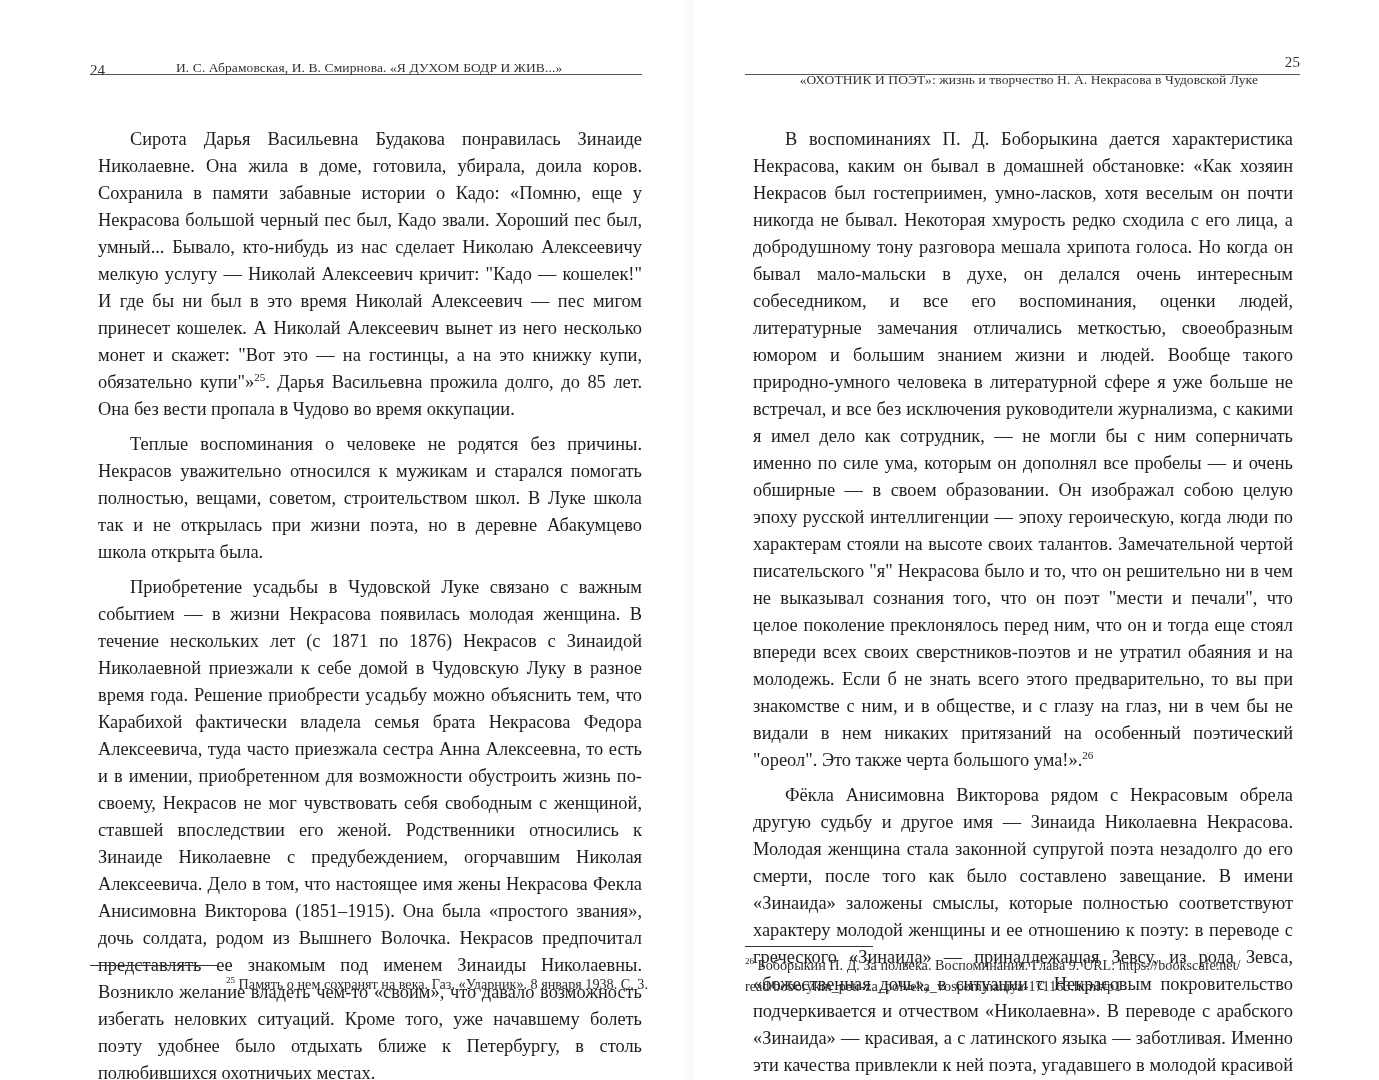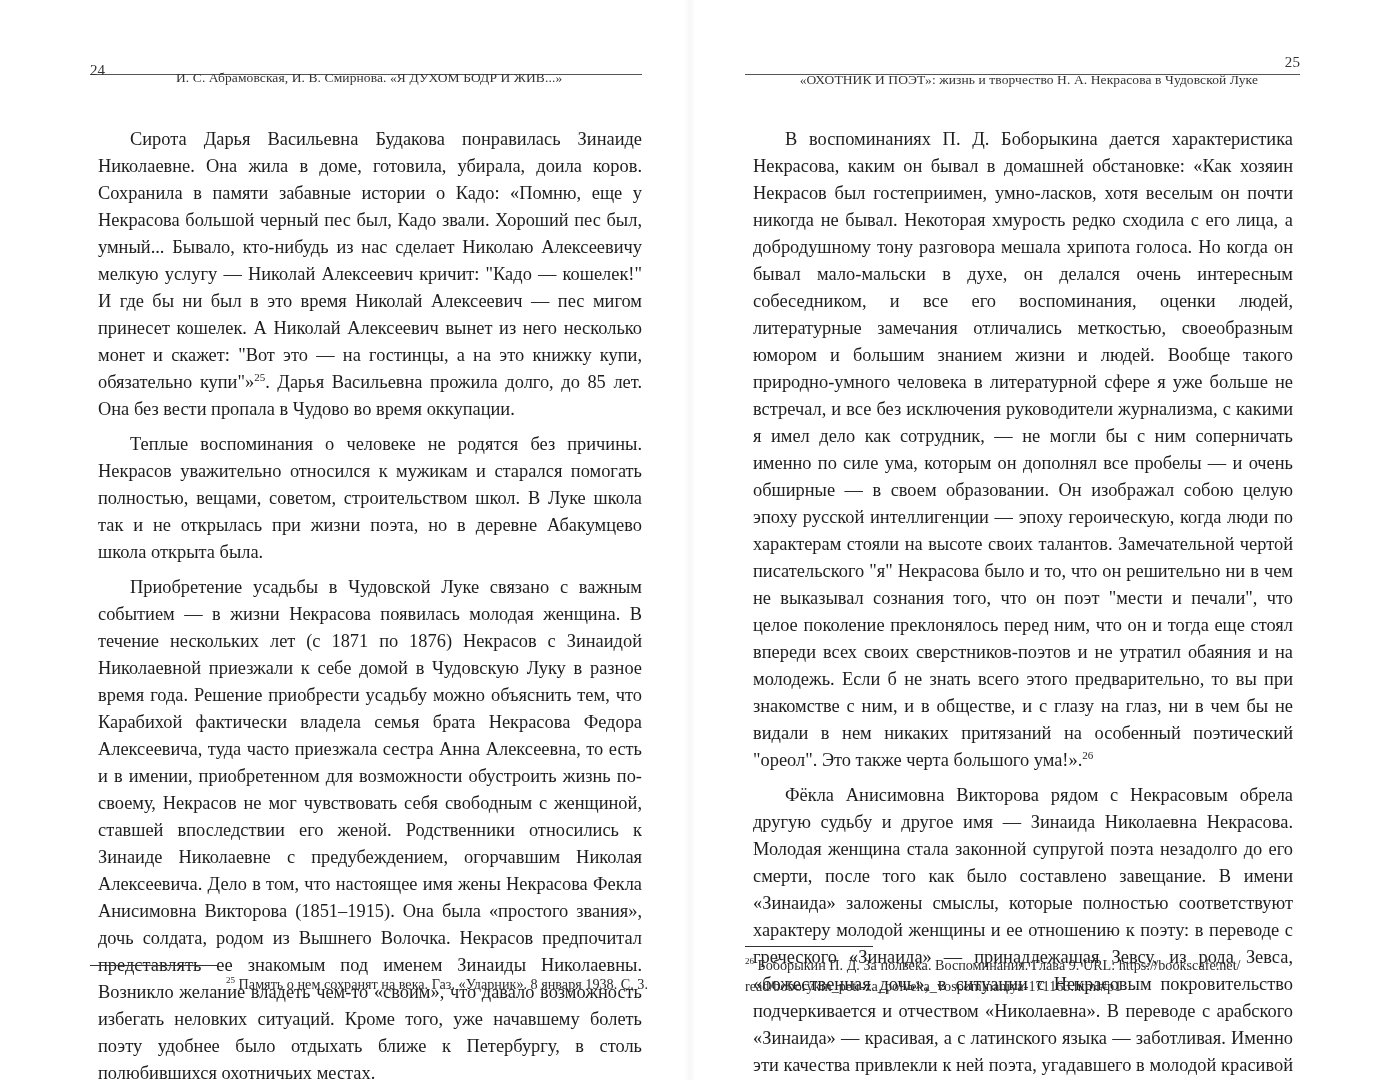--- a/index.html
+++ b/index.html
@@ -10,21 +10,21 @@
   .page.right { left:690px; width:689px; }
   .gutter { position:absolute; left:684px; top:0; width:12px; height:1080px;
             background:linear-gradient(to right,#ffffff,#f7f7f7 50%,#ffffff); }
   .running-head { position:absolute; top:56px; height:18px;
                   font-size:13.5px; color:#333; border-bottom:1px solid #555;
                   white-space:nowrap; letter-spacing:0.1px; }
   .left .running-head { left:90px; width:552px; }
   .right .running-head { left:745px; width:555px; text-align:right; left:55px; }
   .pgnum { font-size:15px; }
   .left .pgnum { position:absolute; left:0; top:-2px;margin-top:8px; }
-  .left .rh-title { position:absolute; left:86px; top:14px; }
+  .left .rh-title { position:absolute; left:86px; top:4px; }
   .right .pgnum { position:absolute; right:0; top:-2px; }
   .right .rh-title { position:absolute; right:42px; top:16px; }
   .col { position:absolute; top:118px; font-size:18.4px; line-height:27px;
          text-align:justify; hyphens:manual; }
   .left .col { left:90px; width:560px; }
   .right .col { left:55px; width:556px; }
   .col p { margin:8px; text-indent:32px; }
   sup { font-size:11px; line-height:0; vertical-align:super; }
   .fn-rule { position:absolute; width:128px; height:0; border-top:1.2px solid #333; }
   .left .fn-rule { left:90px; top:965px; }

